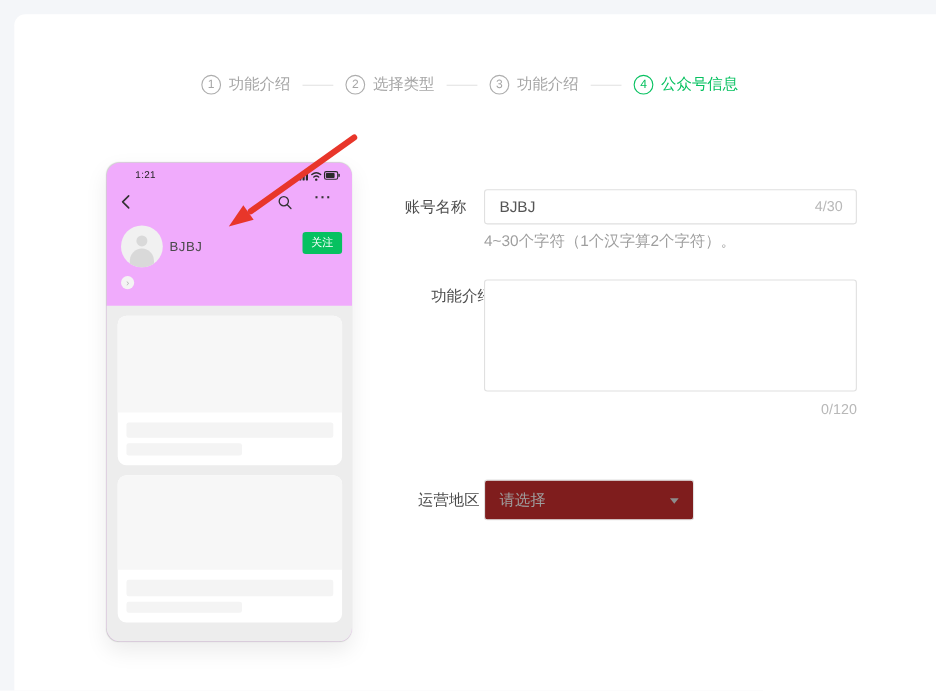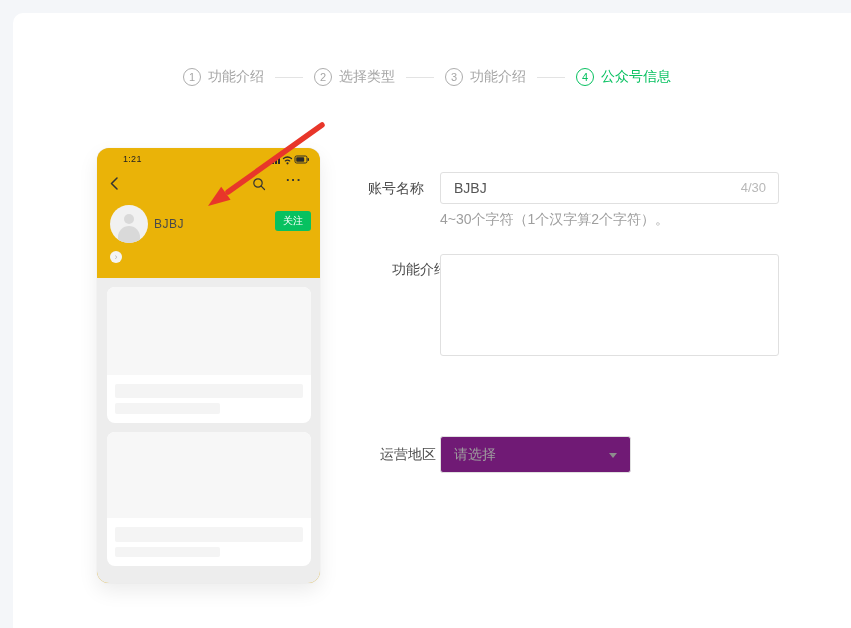--- a/index.html
+++ b/index.html
@@ -9,21 +9,21 @@
 
   
   .stepper{position:absolute;left:183px;top:68px;display:flex;align-items:center;font-size:14px;}
   .step{display:flex;align-items:center;color:#a6a6a6;}
   .step .num{width:16px;height:16px;border:1px solid #adadad;border-radius:50%;display:flex;align-items:center;justify-content:center;font-size:11px;margin-right:7px;color:#a6a6a6;background:#fff;}
   .step.active{color:#07c160;}
   .step.active .num{border-color:#07c160;color:#07c160;}
   .connector{width:28px;height:1px;background:#e3e3e3;margin:0 11px;}
 
   
-  .phone{position:absolute;left:97px;top:148px;width:223px;height:435px;background:#eab308;border-radius:12px;box-shadow:0 0 1px rgba(0,0,0,.18),0 8px 20px rgba(0,0,0,.08);}
+  .phone{position:absolute;left:97px;top:148px;width:223px;height:435px;background:#f0abfc;border-radius:12px;box-shadow:0 0 1px rgba(0,0,0,.18),0 8px 20px rgba(0,0,0,.08);}
   .phone-time{position:absolute;left:26px;top:6px;font-size:9px;color:#222;letter-spacing:.3px;}
   .status-icons{position:absolute;right:11px;top:6px;}
   .back-icon{position:absolute;left:13px;top:29px;}
   .search-icon{position:absolute;left:155px;top:29px;}
   .more-icon{position:absolute;left:189px;top:24px;font-size:13px;color:#333;letter-spacing:1px;font-weight:bold;}
   .avatar{position:absolute;left:13px;top:57px;width:38px;height:38px;border-radius:50%;background:#f1f1f1;overflow:hidden;}
   .avatar::before{content:"";position:absolute;left:14px;top:9px;width:10px;height:10px;border-radius:50%;background:#d9d9d9;}
   .avatar::after{content:"";position:absolute;left:8px;top:21px;width:22px;height:18px;border-radius:11px 11px 0 0;background:#d9d9d9;}
   .acct-name{position:absolute;left:57px;top:69px;font-size:12px;color:#4a4a4a;letter-spacing:.5px;}
   .follow-btn{position:absolute;left:178px;top:63px;width:36px;height:20px;background:#07c160;color:#fff;font-size:10px;border-radius:3px;display:flex;align-items:center;justify-content:center;text-align:right;}
@@ -51,21 +51,21 @@
   .lbl-region{left:380px;top:446px;}
   .input-wrap{position:absolute;left:440px;top:172px;width:339px;height:32px;}
   .input-wrap input{width:100%;height:100%;box-sizing:border-box;border:1px solid #e0e0e0;border-radius:3px;padding:0 52px 0 13px;font-size:14px;color:#555;font-family:inherit;outline:none;}
   .char-counter{position:absolute;right:13px;top:8px;font-size:13px;color:#b8b8b8;}
   .helper{position:absolute;font-size:14px;color:#9e9e9e;text-align:center;}
   .helper1{left:440px;top:211px;}
   .helper2{left:440px;top:386px;}
   .textarea-wrap{position:absolute;left:440px;top:254px;width:339px;height:102px;}
   .textarea-wrap textarea{width:100%;height:100%;box-sizing:border-box;border:1px solid #e0e0e0;border-radius:3px;resize:none;padding:8px 13px;font-size:14px;color:#555;font-family:inherit;outline:none;}
   .counter-below{position:absolute;left:440px;top:364px;width:339px;text-align:right;font-size:13px;color:#b8b8b8;}
-  .select-box{position:absolute;left:440px;top:436px;width:191px;height:37px;border:1px solid #e0e0e0;border-radius:3px;box-sizing:border-box;display:flex;align-items:center;padding-left:13px;font-size:14px;color:#9e9e9e;cursor:pointer;background:#701a75;}
+  .select-box{position:absolute;left:440px;top:436px;width:191px;height:37px;border:1px solid #e0e0e0;border-radius:3px;box-sizing:border-box;display:flex;align-items:center;padding-left:13px;font-size:14px;color:#9e9e9e;cursor:pointer;background:#7f1d1d;}
   .caret{position:absolute;right:13px;top:16px;width:0;height:0;border-left:4.5px solid transparent;border-right:4.5px solid transparent;border-top:5.5px solid #8d8d8d;}
 </style>
 </head>
 <body>
 
 <div class="screen">
   <div class="panel"></div>
 
   <div class="stepper">
     <div class="step">
@@ -146,19 +146,20 @@
   <div class="input-wrap">
     <input type="text" value="BJBJ" style="">
     <span class="char-counter">4/30</span>
   </div>
   <div class="helper helper1">4~30个字符（1个汉字算2个字符）。</div>
 
   <div class="form-label lbl-intro">功能介绍</div>
   <div class="textarea-wrap">
     <textarea style=""></textarea>
   </div>
+  <div class="counter-below">0/120</div>
 
   <div class="form-label lbl-region">运营地区</div>
   <div class="select-box">
     <span>请选择</span>
     <span class="caret"></span>
   </div>
 </div>
 
 </body></html>

